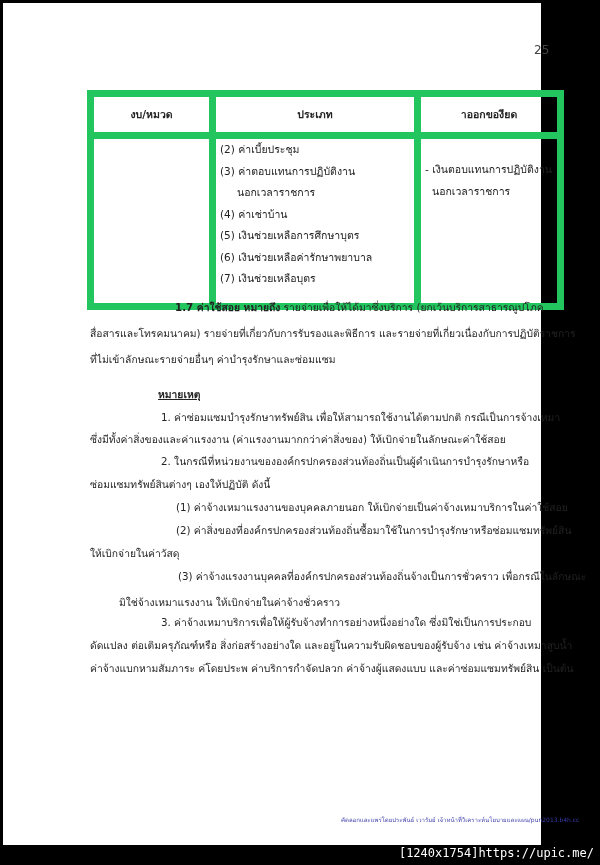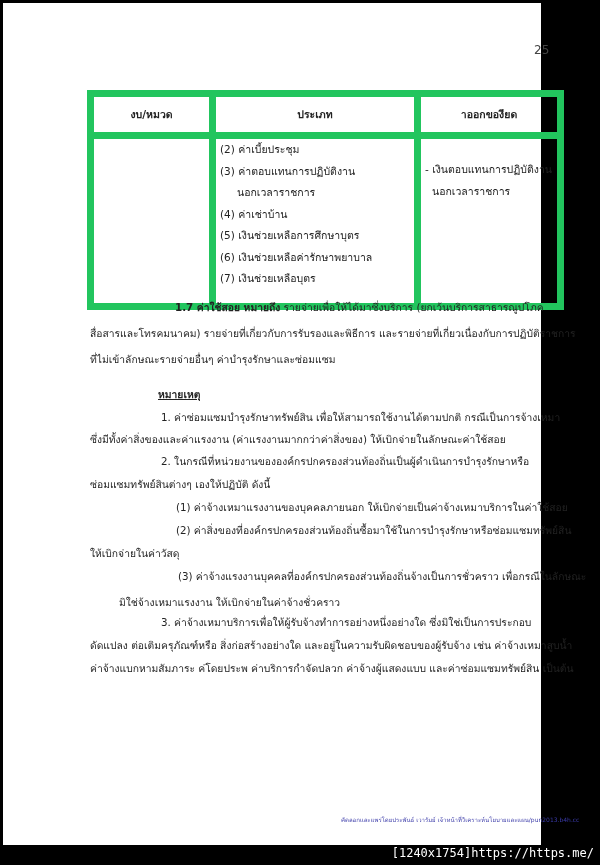--- a/index.html
+++ b/index.html
@@ -101,13 +101,13 @@
     <div class="line" style="left:175px; top:565px;">(3) ค่าจ้างแรงงานบุคคลที่องค์กรปกครองส่วนท้องถิ่นจ้างเป็นการชั่วคราว เพื่อกรณีในลักษณะ</div>
     <div class="line" style="left:87px; top:591px;margin-left:29px;">มิใช่จ้างเหมาแรงงาน ให้เบิกจ่ายในค่าจ้างชั่วคราว</div>
     <div class="line" style="left:158px; top:611px;">3. ค่าจ้างเหมาบริการเพื่อให้ผู้รับจ้างทำการอย่างหนึ่งอย่างใด ซึ่งมิใช่เป็นการประกอบ</div>
     <div class="line" style="left:87px; top:634px;">ดัดแปลง ต่อเติมครุภัณฑ์หรือ สิ่งก่อสร้างอย่างใด และอยู่ในความรับผิดชอบของผู้รับจ้าง เช่น ค่าจ้างเหมาสูบน้ำ</div>
     <div class="line" style="left:87px; top:657px;">ค่าจ้างแบกหามสัมภาระ ค่โดยประพ ค่าบริการกำจัดปลวก ค่าจ้างผู้แสดงแบบ และค่าซ่อมแซมทรัพย์สิน เป็นต้น</div>
   </div>
 
   <div class="footer-note">คัดลอกและแพร่โดยประพันธ์ เวารัมย์ เจ้าหน้าที่วิเคราะห์นโยบายและแผน/pun2013.b4h.cc</div>
 </div>
 
-<div class="watermark">[1240x1754]https://https.me/</div>
+<div class="watermark">[1240x1754]https://upic.me/</div>
 
 </body></html>

